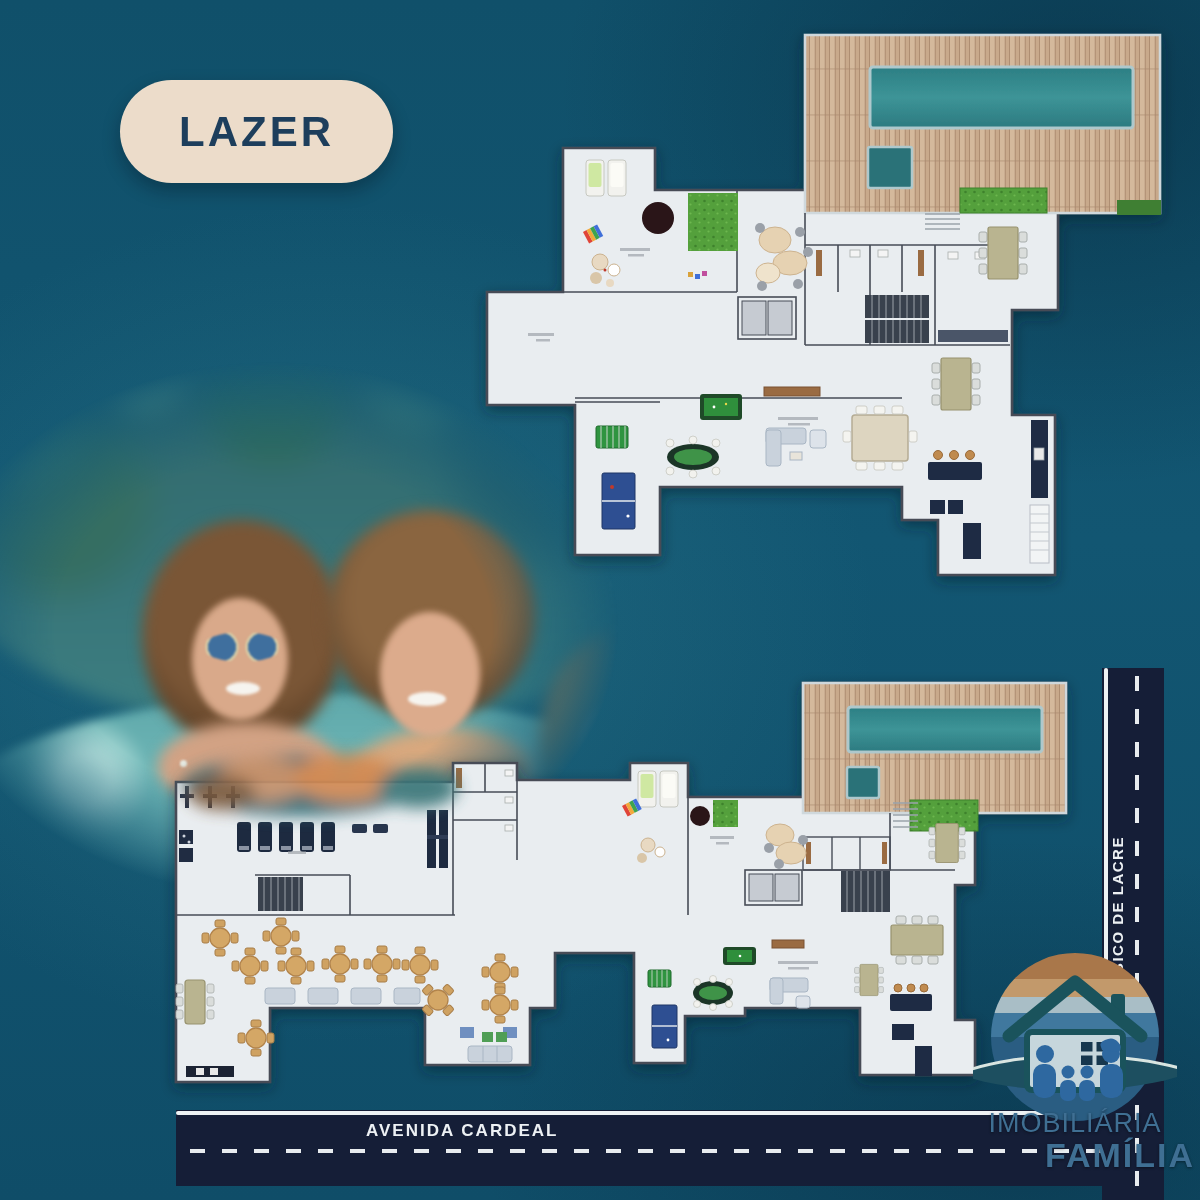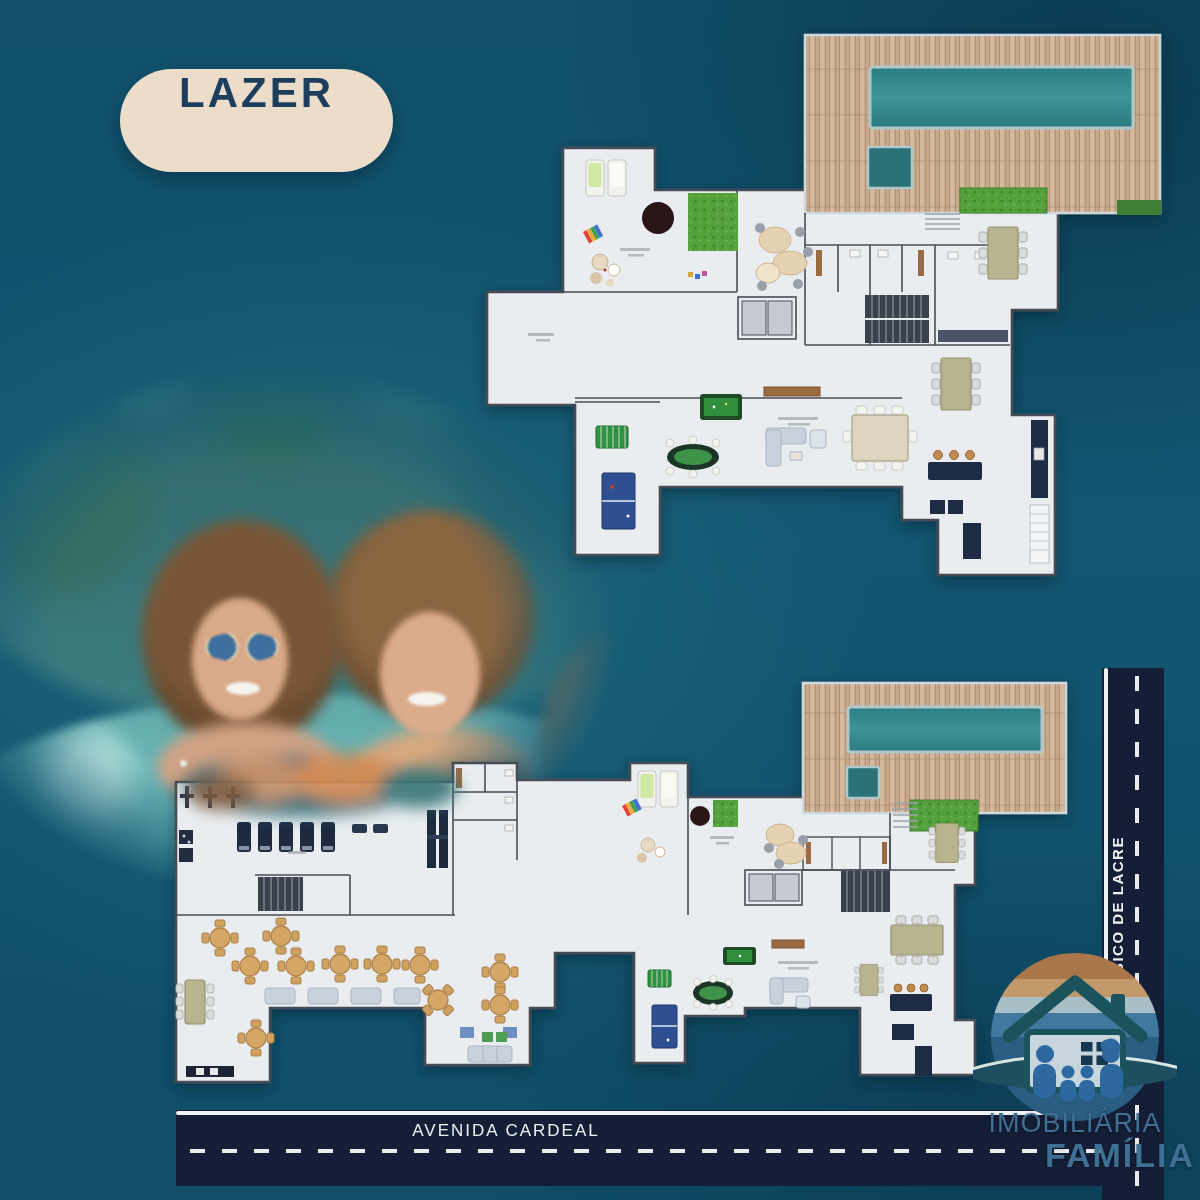--- a/index.html
+++ b/index.html
@@ -51,33 +51,33 @@
     background:radial-gradient(circle at 45% 40%, #9a7a50 0 50%, #6f5433 82%);}
   .face3{left:648px;top:370px;width:86px;height:106px;filter:blur(3px);background:#d8a486;}
   .smile3{left:672px;top:432px;width:30px;height:11px;background:#f6f4ef;filter:blur(1.5px);border-radius:0 0 14px 14px;}
   .drop{position:absolute;width:7px;height:7px;border-radius:50%;background:#eef8f4;filter:blur(1px);opacity:.85;}
 
   
   .road-h{left:176px;top:1110px;width:988px;height:76px;background:#151e37;z-index:3;}
   .road-h .edge{position:absolute;left:0;top:1px;width:926px;height:4px;background:#eef2f4;border-radius:2px;}
   .road-h .dash{position:absolute;left:14px;top:39px;width:940px;height:4px;
     background:repeating-linear-gradient(90deg,#e8ecef 0 15px, rgba(0,0,0,0) 15px 32px);}
-  .road-h .lbl{position:absolute;left:190px;top:11px;width:280px;text-align:center;
-    color:#edf1f4;font-size:17px;font-weight:normal;letter-spacing:2px;white-space:nowrap;}
+  .road-h .lbl{position:absolute;left:190px;top:11px;width:280px;text-align:left;
+    color:#edf1f4;font-size:17px;font-weight:bold;letter-spacing:2px;white-space:nowrap;}
   .road-v{left:1102px;top:668px;width:62px;height:532px;background:#151e37;z-index:3;}
   .road-v .edge{position:absolute;left:2px;top:0;width:4px;height:446px;background:#eef2f4;border-radius:2px;}
   .road-v .dash{position:absolute;left:33px;top:8px;width:4px;height:520px;
     background:repeating-linear-gradient(180deg,#e8ecef 0 15px, rgba(0,0,0,0) 15px 33px);}
   .road-v .lbl{position:absolute;left:7px;top:118px;height:230px;
     writing-mode:vertical-rl;transform:rotate(180deg);
     color:#edf1f4;font-size:15px;font-weight:bold;letter-spacing:1.5px;white-space:nowrap;}
 
   
-  .badge{left:120px;top:69px;width:273px;height:103px;background:#ecdcca;border-radius:52px;z-index:6;
-    display:flex;align-items:flex-start;justify-content:center;box-shadow:0 8px 18px rgba(0,10,20,.3);}
+  .badge{left:120px;top:80px;width:273px;height:103px;background:#ecdcca;border-radius:52px;z-index:6;
+    display:flex;align-items:center;justify-content:center;box-shadow:0 8px 18px rgba(0,10,20,.3);}
   .badge span{color:#1d3e5c;font-size:42px;font-weight:bold;letter-spacing:3px;}
 
   
   .logo{left:955px;top:952px;width:240px;z-index:5;}
   .logo svg{display:block;margin:0 auto;}
   .logo .t1{margin-top:-14px;text-align:center;color:#3f6f93;font-size:27px;font-weight:normal;
     letter-spacing:1px;text-shadow:0 1px 3px rgba(0,0,0,.45);}
   .logo .t2{text-align:right;color:#3f6f93;font-size:34px;font-weight:bold;letter-spacing:2px;
     line-height:.95;text-shadow:0 1px 3px rgba(0,0,0,.45);}
 

